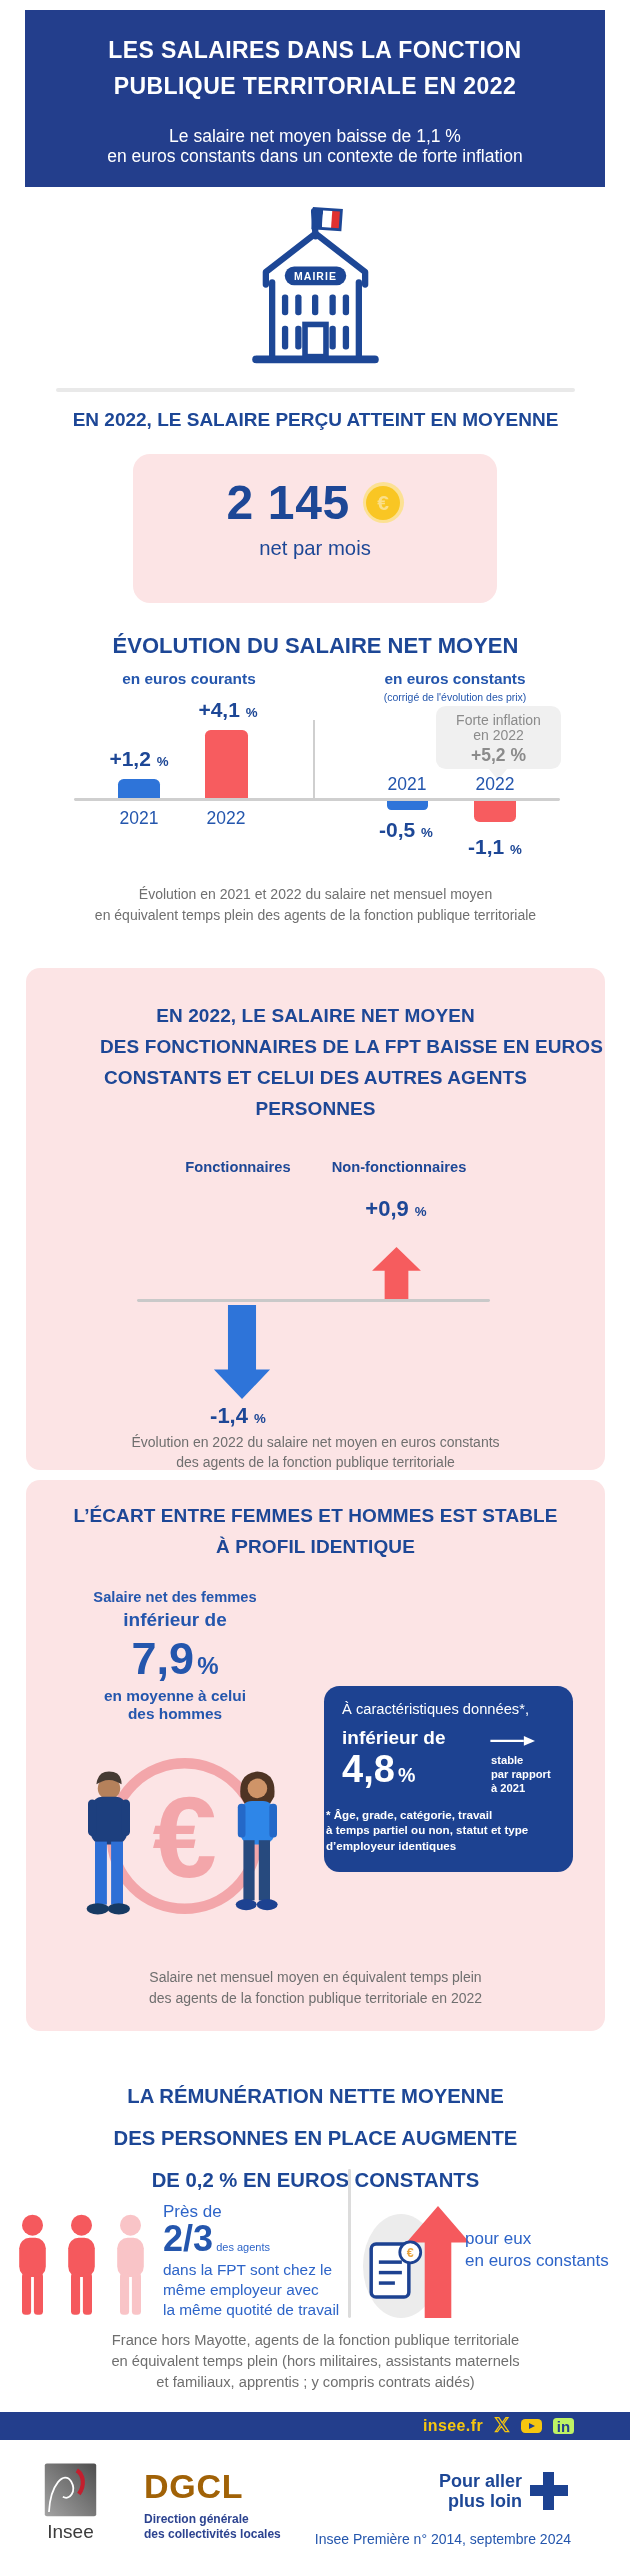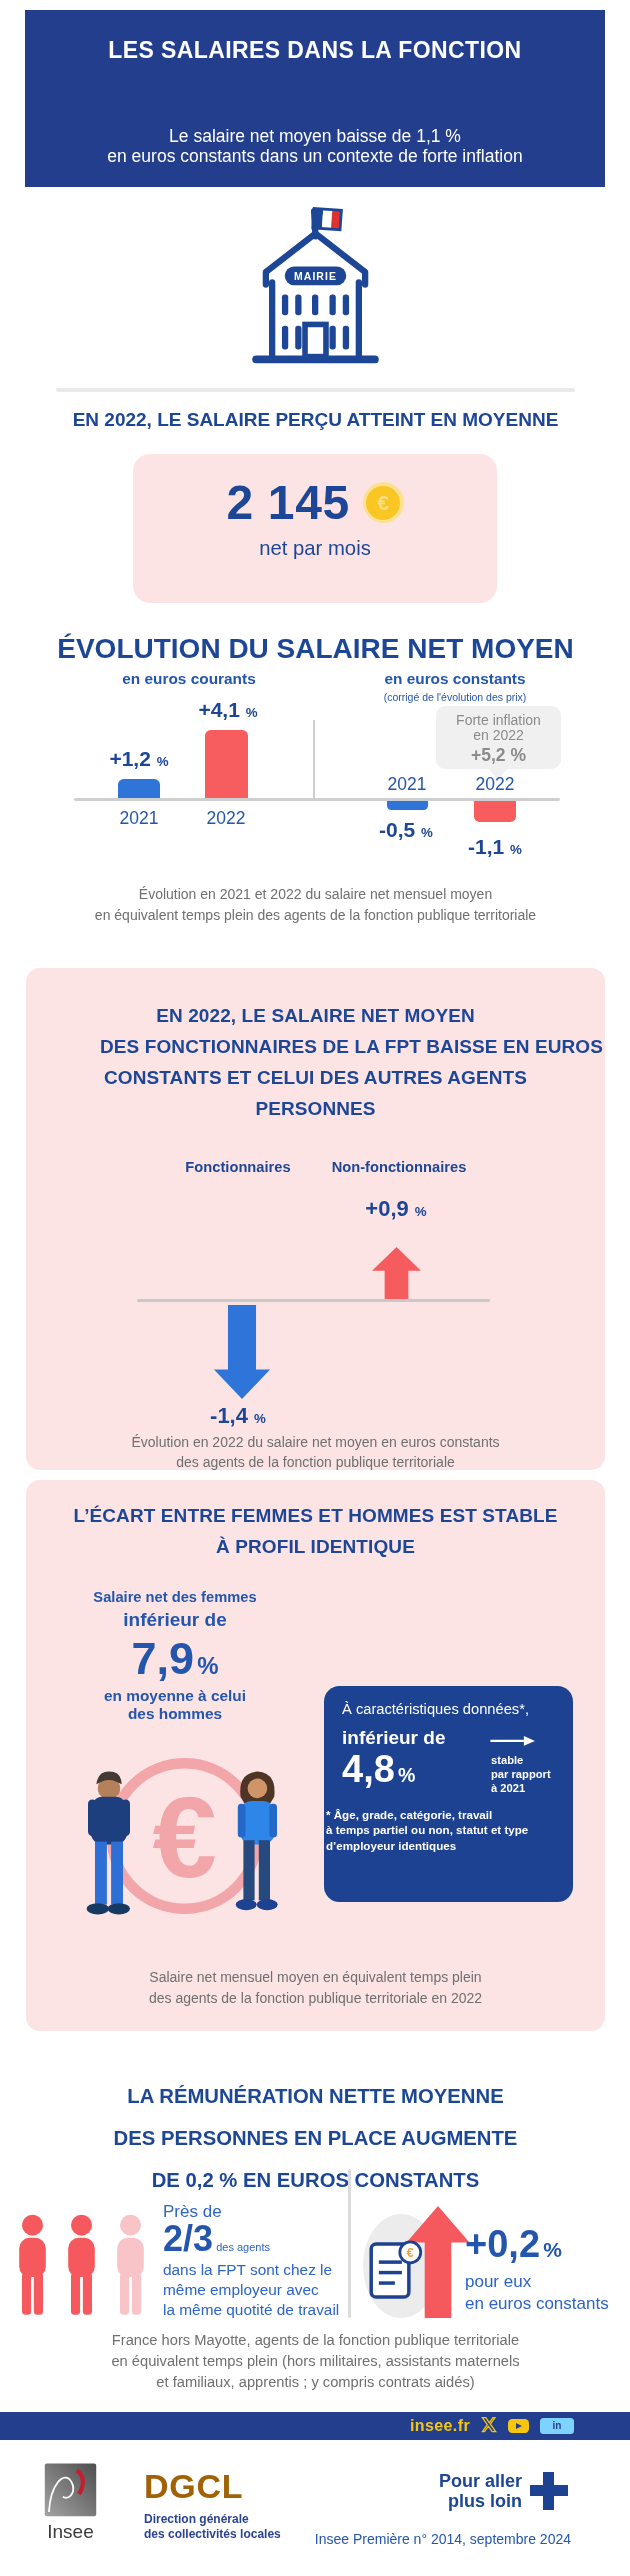--- a/index.html
+++ b/index.html
@@ -27,39 +27,40 @@
   .callout{left:436px;top:706px;width:125px;height:63px;background:#f0f0f0;border-radius:9.8px;text-align:center;color:#8b8b8b;}
   .callout .l{font-size:14px;line-height:15.4px;}
   .callout .v{font-size:17.5px;font-weight:bold;margin-top:1.4px;}
   .callout-tail{left:489px;top:769px;width:0;height:0;border-left:9.8px solid transparent;border-right:9.8px solid transparent;border-top:11.2px solid #f0f0f0;}
   
   .pink-sec{left:26px;width:579px;background:#fce4e5;border-radius:14px;}
   .sec-head{font-size:19px;font-weight:bold;color:#1d4796;text-align:center;width:100%;left:0;letter-spacing:0.1px;}
   .status-lbl{font-size:14.7px;font-weight:bold;color:#1d4796;text-align:center;position:absolute;width:210px;}
   .bigval{font-weight:bold;color:#2456ad;}
   
-  .blue-box{left:324px;top:1686px;width:249px;height:216px;background:#1d4291;border-radius:15.4px;color:#fff;}
+  .blue-box{left:324px;top:1686px;width:249px;height:186px;background:#1d4291;border-radius:15.4px;color:#fff;}
   
   .rem-txt{color:#2d64c8;font-size:15.4px;line-height:20.3px;}
   
   .insee-bar{left:0;top:2412px;width:631px;height:28px;background:#233e8c;display:flex;align-items:center;justify-content:flex-end;gap:11.2px;padding-right:57px;box-sizing:border-box;}
   .insee-bar .site{color:#f6c60f;font-weight:bold;font-size:16px;letter-spacing:0.4px;}
   .yt{width:21px;height:14.7px;background:#f6c60f;border-radius:4.2px;display:flex;align-items:center;justify-content:center;}
   .yt .tri{width:0;height:0;border-top:3.5px solid transparent;border-bottom:3.5px solid transparent;border-left:6.3px solid #233e8c;margin-left:1.4px;}
-  .li{width:34px;height:15.4px;background:#7dd3fc;border-radius:3.5px;display:flex;align-items:center;justify-content:center;color:#233e8c;font-weight:bold;font-size:10px;}
+  .li{width:21px;height:15.4px;background:#bef264;border-radius:3.5px;display:flex;align-items:center;justify-content:center;color:#233e8c;font-weight:bold;font-size:15px;}
   .plus-icon{position:absolute;left:530px;top:2472px;width:38px;height:38px;}
   .plus-icon:before,.plus-icon:after{content:"";position:absolute;background:#1d4291;}
   .plus-icon:before{left:13.3px;top:0;width:11.2px;height:38px;}
   .plus-icon:after{left:0;top:13.3px;width:38px;height:11.2px;}
 </style>
 </head>
 <body>
 
 <div class="abs header-band">
   <div class="abs ctr t" style="top:27px;">LES SALAIRES DANS LA FONCTION</div>
+  <div class="abs ctr t" style="top:63px;">PUBLIQUE TERRITORIALE EN 2022</div>
   <div class="abs ctr s" style="top:116px;">Le salaire net moyen baisse de 1,1 %</div>
   <div class="abs ctr s" style="top:136px;">en euros constants dans un contexte de forte inflation</div>
 </div>
 
 <div class="abs" style="left:235px;top:200px;">
   <svg width="161" height="165" viewBox="0 0 230 236">
     <g stroke="#1d4796" stroke-width="9" fill="none" stroke-linecap="round" stroke-linejoin="round">
       <path d="M115 52 L113 16"></path>
       <path d="M44 121 V103 L115 48 L186 103 V121"></path>
       <path d="M53 224 V118"></path>
@@ -96,21 +97,21 @@
 <div class="abs pink-box">
   <div class="amount-row">
     <span class="amount">2 145</span>
     <span class="coin">
         <span class="in">€</span>
       </span>
   </div>
   <div style="text-align:center;font-size:20.3px;color:#1d4796;margin-top:7px;">net par mois</div>
 </div>
 
-<div class="abs ctr h-blue" style="top:633px;font-size:28px;">ÉVOLUTION DU SALAIRE NET MOYEN</div>
+<div class="abs ctr h-blue" style="top:633px;font-size:22px;">ÉVOLUTION DU SALAIRE NET MOYEN</div>
 
 <div class="abs" style="left:56px;top:670px;width:266px;text-align:center;font-size:15.4px;font-weight:bold;color:#2456ad;">en euros courants</div>
 <div class="abs" style="left:329px;top:670px;width:252px;text-align:center;font-size:15.4px;font-weight:bold;color:#2456ad;">en euros constants</div>
 <div class="abs" style="left:329px;top:691px;width:252px;text-align:center;font-size:10.5px;color:#2456ad;">(corrigé de l'évolution des prix)</div>
 
 <div class="abs callout">
   <div class="l" style="margin-top:7px;">Forte inflation</div>
   <div class="l">en 2022</div>
   <div class="v">+5,2 %</div>
 </div>
@@ -286,21 +287,20 @@
   <svg width="60" height="73" viewBox="0 0 86 104">
     <rect x="6" y="14" width="54" height="76" rx="7" fill="#ffffff" stroke="#1d4291" stroke-width="5"></rect>
     <line x1="17" y1="40" x2="50" y2="40" stroke="#1d4291" stroke-width="5"></line>
     <line x1="17" y1="55" x2="50" y2="55" stroke="#1d4291" stroke-width="5"></line>
     <line x1="17" y1="70" x2="40" y2="70" stroke="#1d4291" stroke-width="5"></line>
     <circle cx="62" cy="26" r="15" fill="#ffffff" stroke="#1d4291" stroke-width="4"></circle>
     <text x="62" y="33" font-size="18" font-weight="bold" fill="#e8a33d" text-anchor="middle" font-family="Liberation Sans, sans-serif">€</text>
   </svg>
 </div>
 <div class="abs" style="left:465px;top:2223px;width:165px;">
-  <div><span style="font-size:38px;font-weight:bold;color:#2456ad;">+0,2</span> <span style="font-size:21px;font-weight:bold;color:#2456ad;">%</span></div>
   <div style="font-size:17px;color:#2d64c8;margin-top:5.6px;">pour eux</div>
   <div style="font-size:17px;color:#2d64c8;margin-top:2.8px;">en euros constants</div>
 </div>
 
 <div class="abs cap" style="top:2330px;font-size:14.7px;line-height:21px;">
   <div>France hors Mayotte, agents de la fonction publique territoriale</div>
   <div>en équivalent temps plein (hors militaires, assistants maternels</div>
   <div>et familiaux, apprentis ; y compris contrats aidés)</div>
 </div>
 

